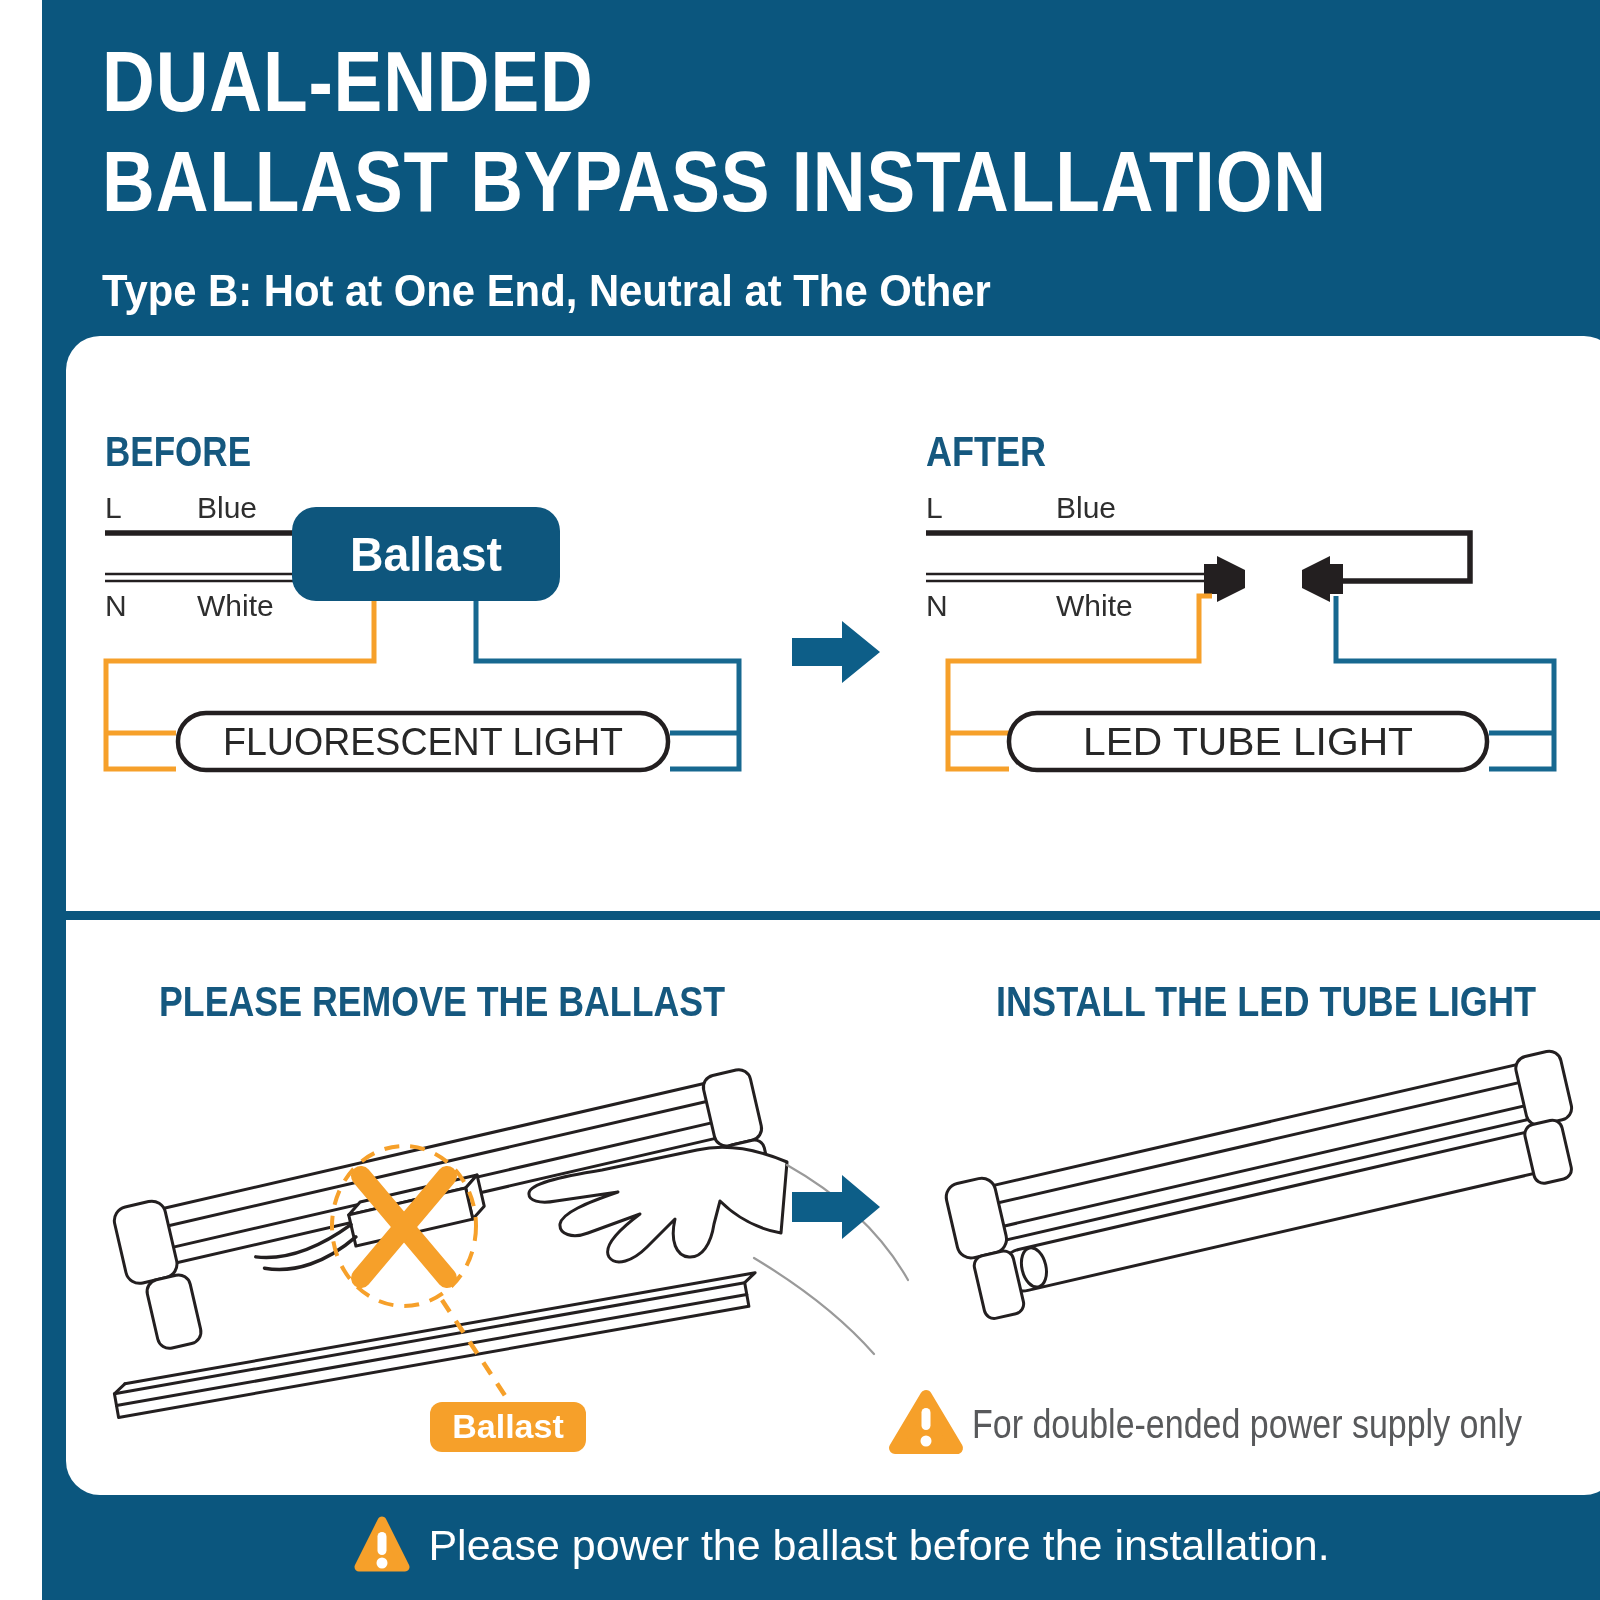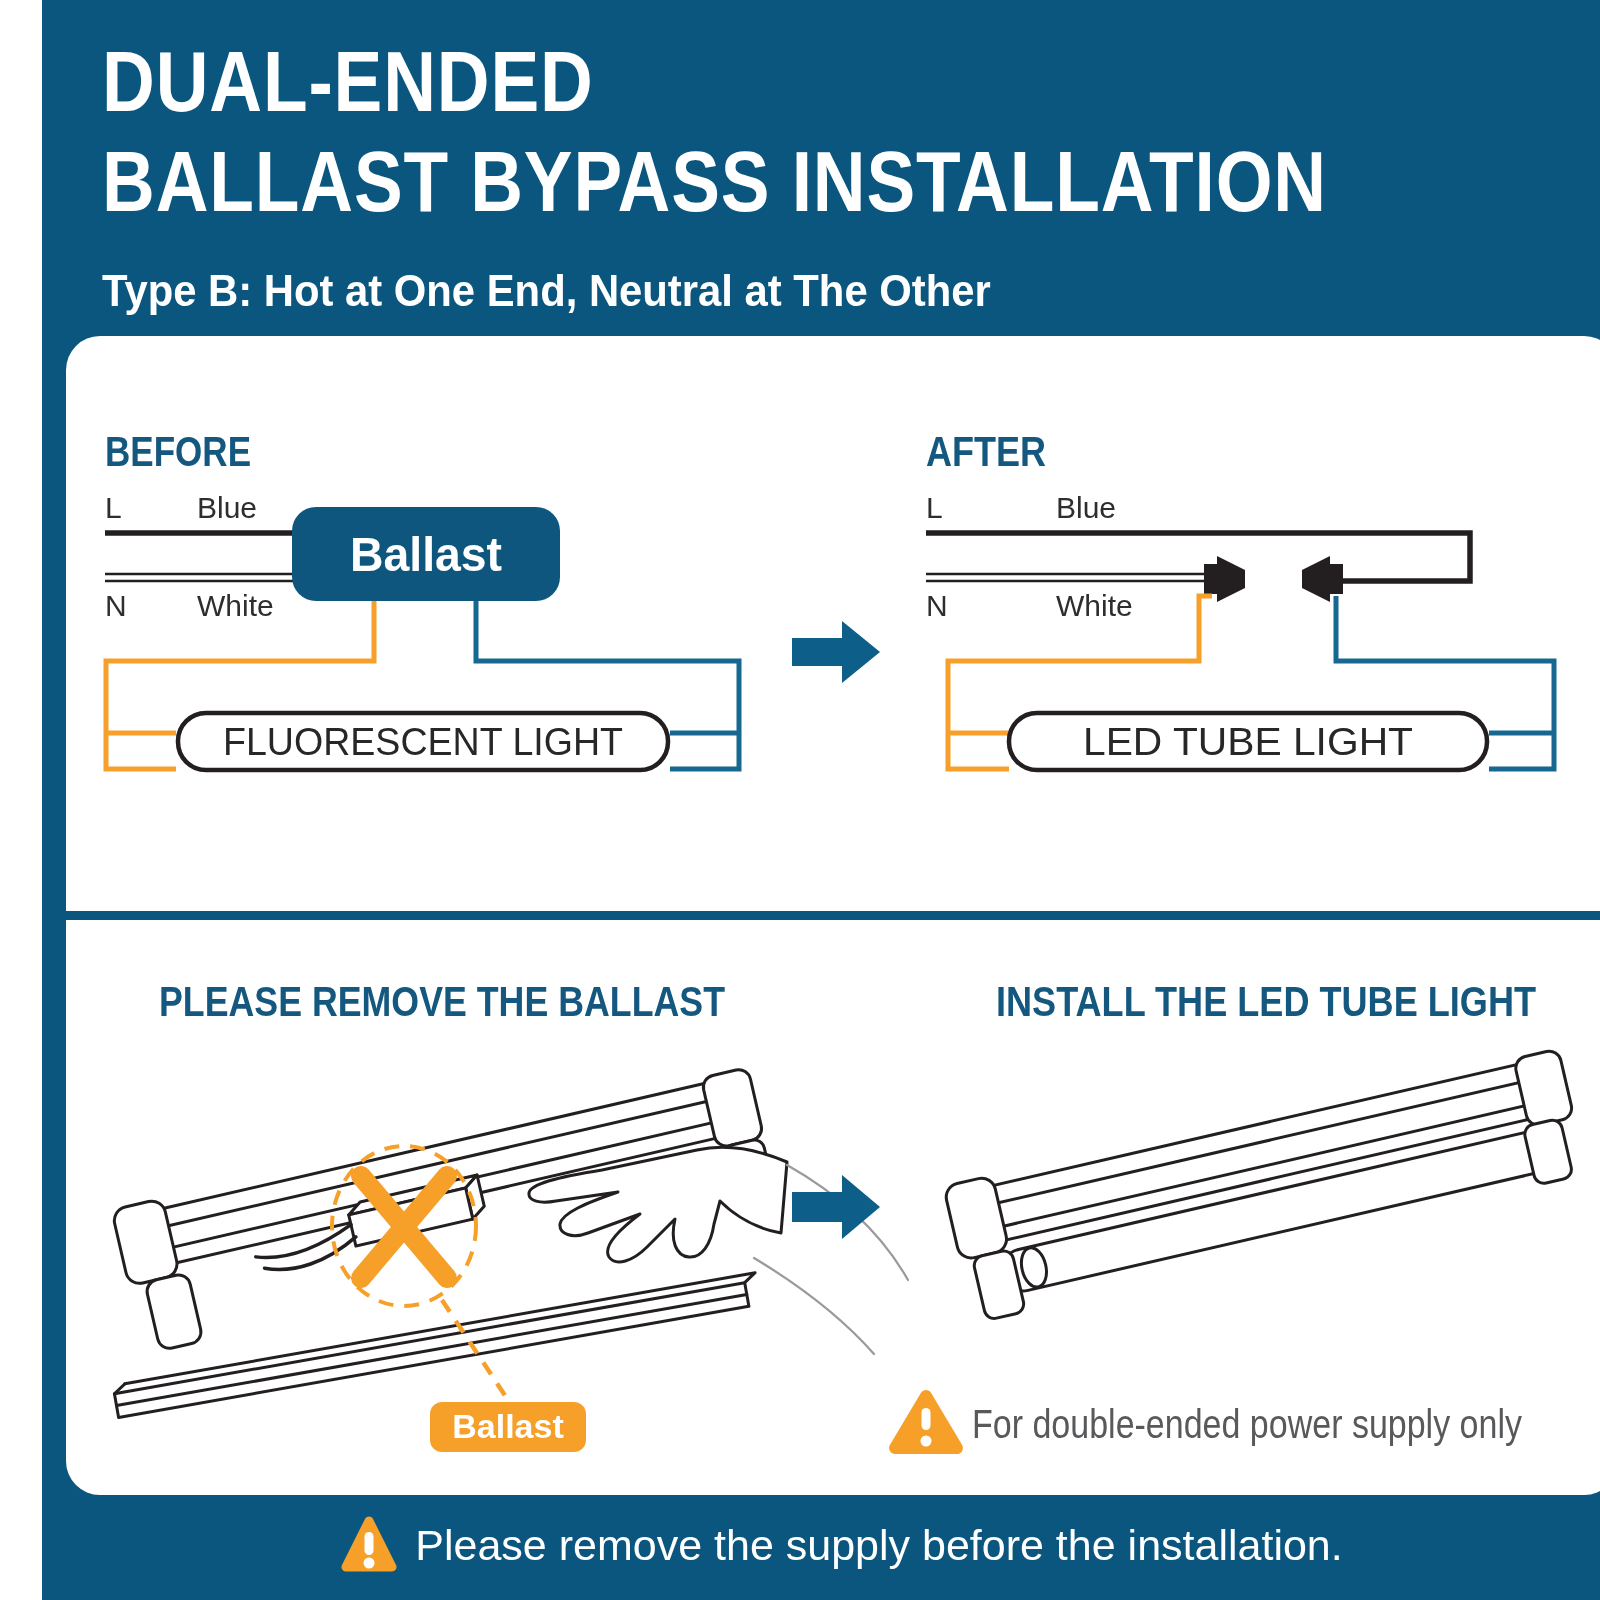--- a/index.html
+++ b/index.html
@@ -203,16 +203,16 @@
   </svg>
 
   <div class="divider"></div>
 
   <div class="footer">
     <svg width="56" height="62" viewBox="0 0 56 62">
       <path d="M28,7 L51,53 L5,53 Z" fill="#F6A02A" stroke="#F6A02A" stroke-width="9" stroke-linejoin="round"></path>
       <rect x="23.5" y="18" width="9" height="23" rx="4.5" fill="#ffffff"></rect>
       <circle cx="28" cy="49" r="5.5" fill="#ffffff"></circle>
     </svg>
-    <span class="footer-text">Please remove the supply before the installation.</span>
+    <span class="footer-text">Please power the ballast before the installation.</span>
   </div>
 
 </div>
 
 </body></html>

